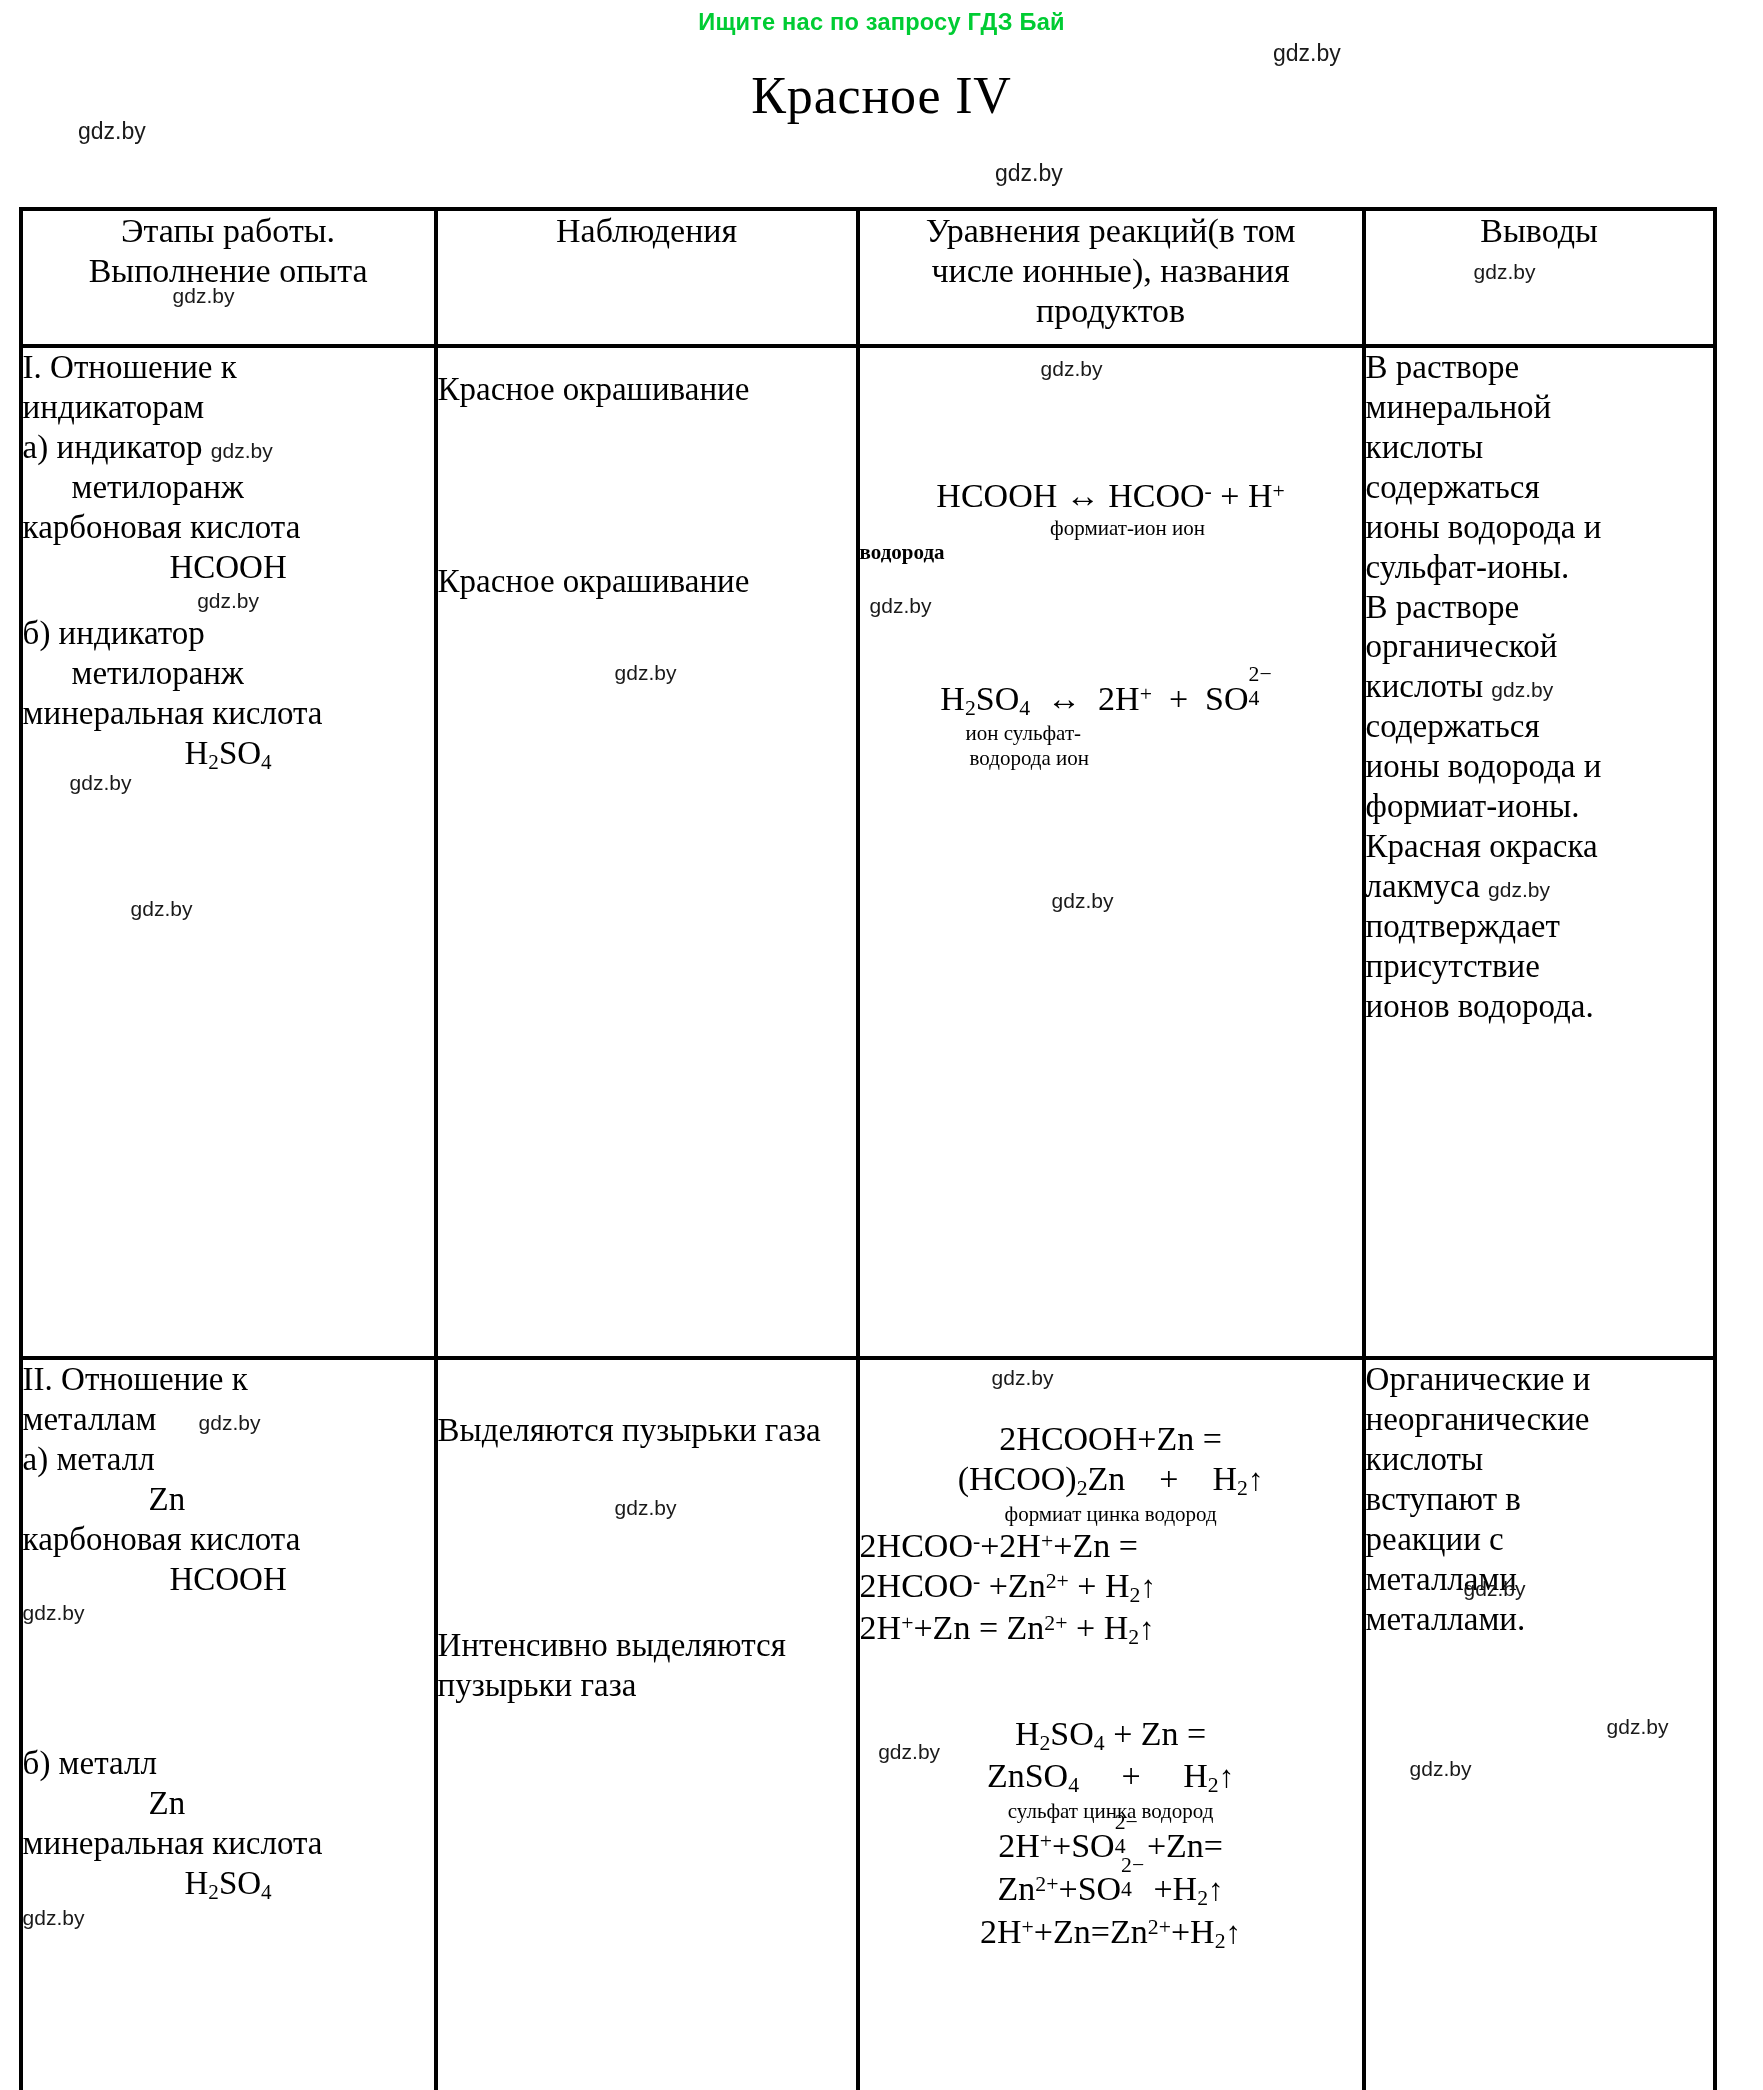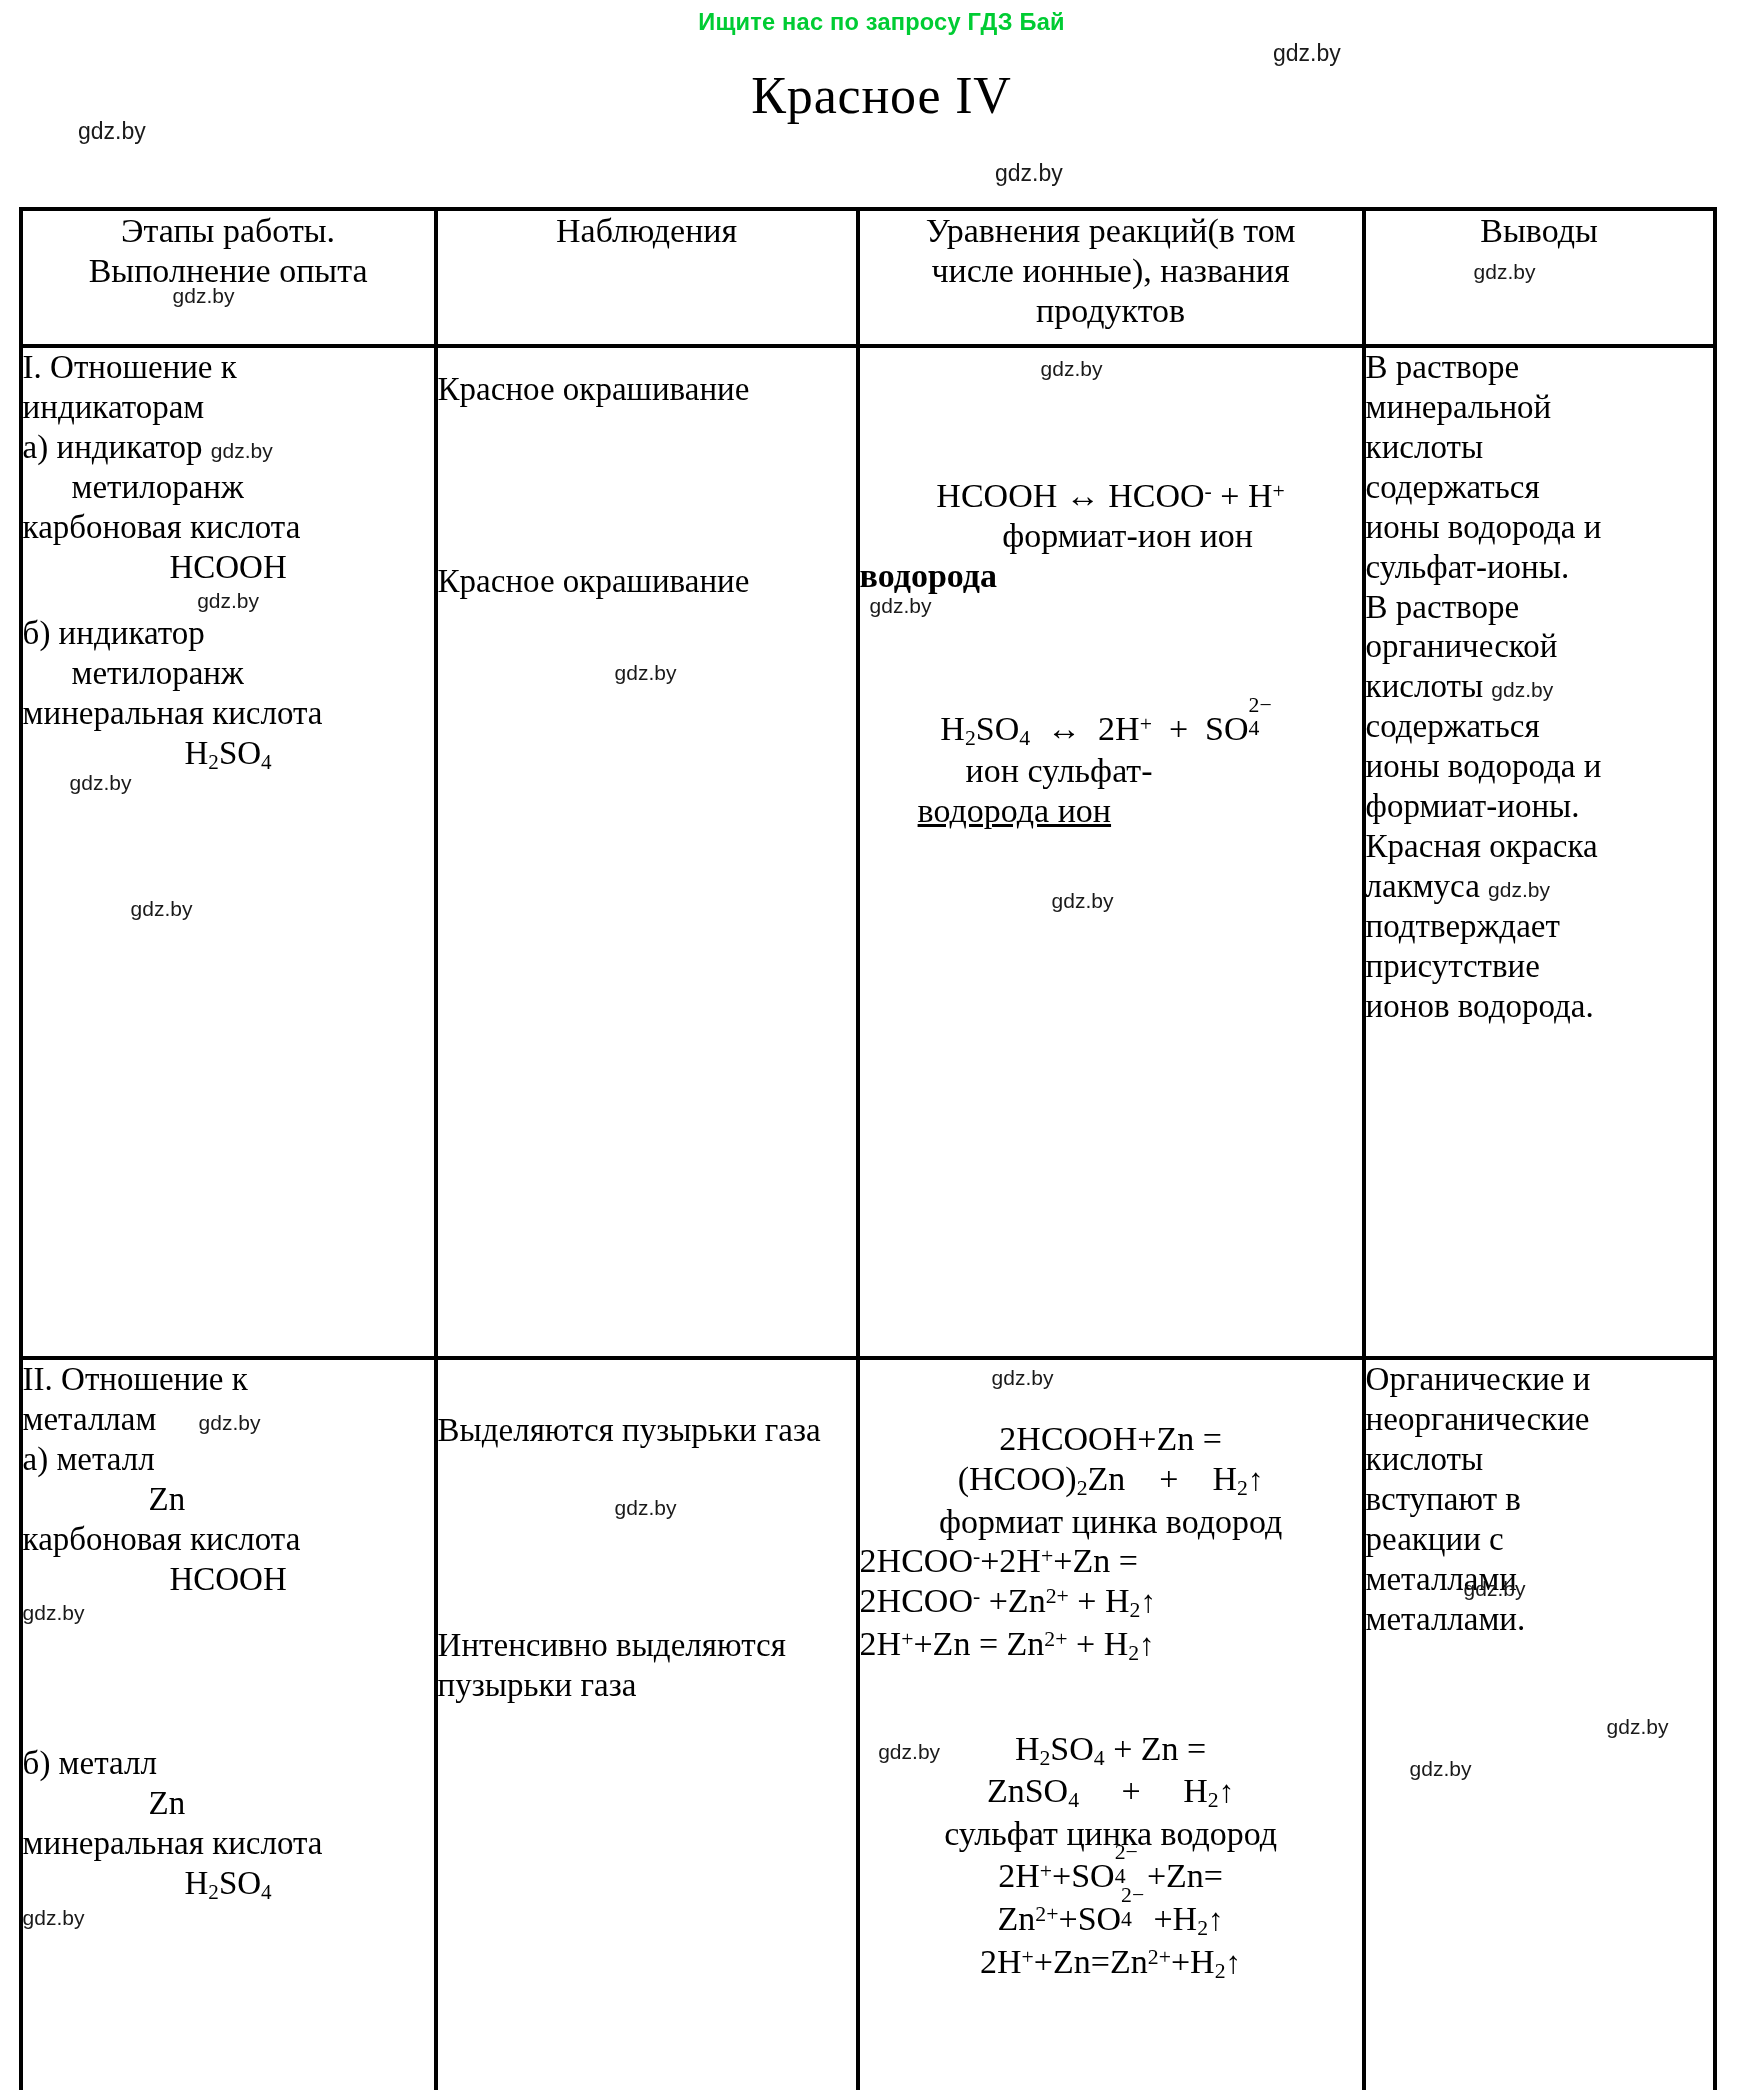--- a/index.html
+++ b/index.html
@@ -103,21 +103,21 @@
 
   .spacer-sm { height: 22px; }
 
   
   .eq {
     font-size: 34px;
     line-height: 1.18;
     white-space: nowrap;
   }
   .eq-sm {
-    font-size: 34px;
+    font-size: 21px;
     line-height: 1.16;
     white-space: nowrap;
   }
   sub { font-size: 0.64em; vertical-align: -0.22em; }
   sup { font-size: 0.64em; vertical-align: 0.42em; }
 
   
   .stack {
     display: inline-block;
     vertical-align: baseline;
@@ -249,21 +249,21 @@
         <div class="eq-sm" style="text-align:center; padding-left:34px;">формиат-ион  ион</div>
         <div class="eq-sm rt">водорода</div>
 
         <span class="wm wm-sm" style="position:absolute; left:10px; top:245px;">gdz.by</span>
 
         <div style="height:111px;"></div>
         <div class="eq ctr">
           H<sub>2</sub>SO<sub>4</sub>&nbsp; ↔ &nbsp;2H<sup>+</sup>&nbsp; + &nbsp;SO<span class="stack"><span class="up">2−</span><span class="dn">4</span></span>
         </div>
         <div class="eq-sm" style="padding-left:106px;">ион        сульфат-</div>
-        <div class="eq-sm" style="padding-left:58px;text-decoration:underline;">водорода   ион</div>
+        <div class="eq-sm" style="padding-left:110px;">водорода   ион</div>
 
         <span class="wm wm-sm" style="position:absolute; left:192px; top:540px;">gdz.by</span>
       </td>
 
       <td class="body-cell c4">
         <span class="ln">В растворе</span>
         <span class="ln">минеральной</span>
         <span class="ln">кислоты</span>
         <span class="ln">содержаться</span>
         <span class="ln">ионы водорода и</span>

